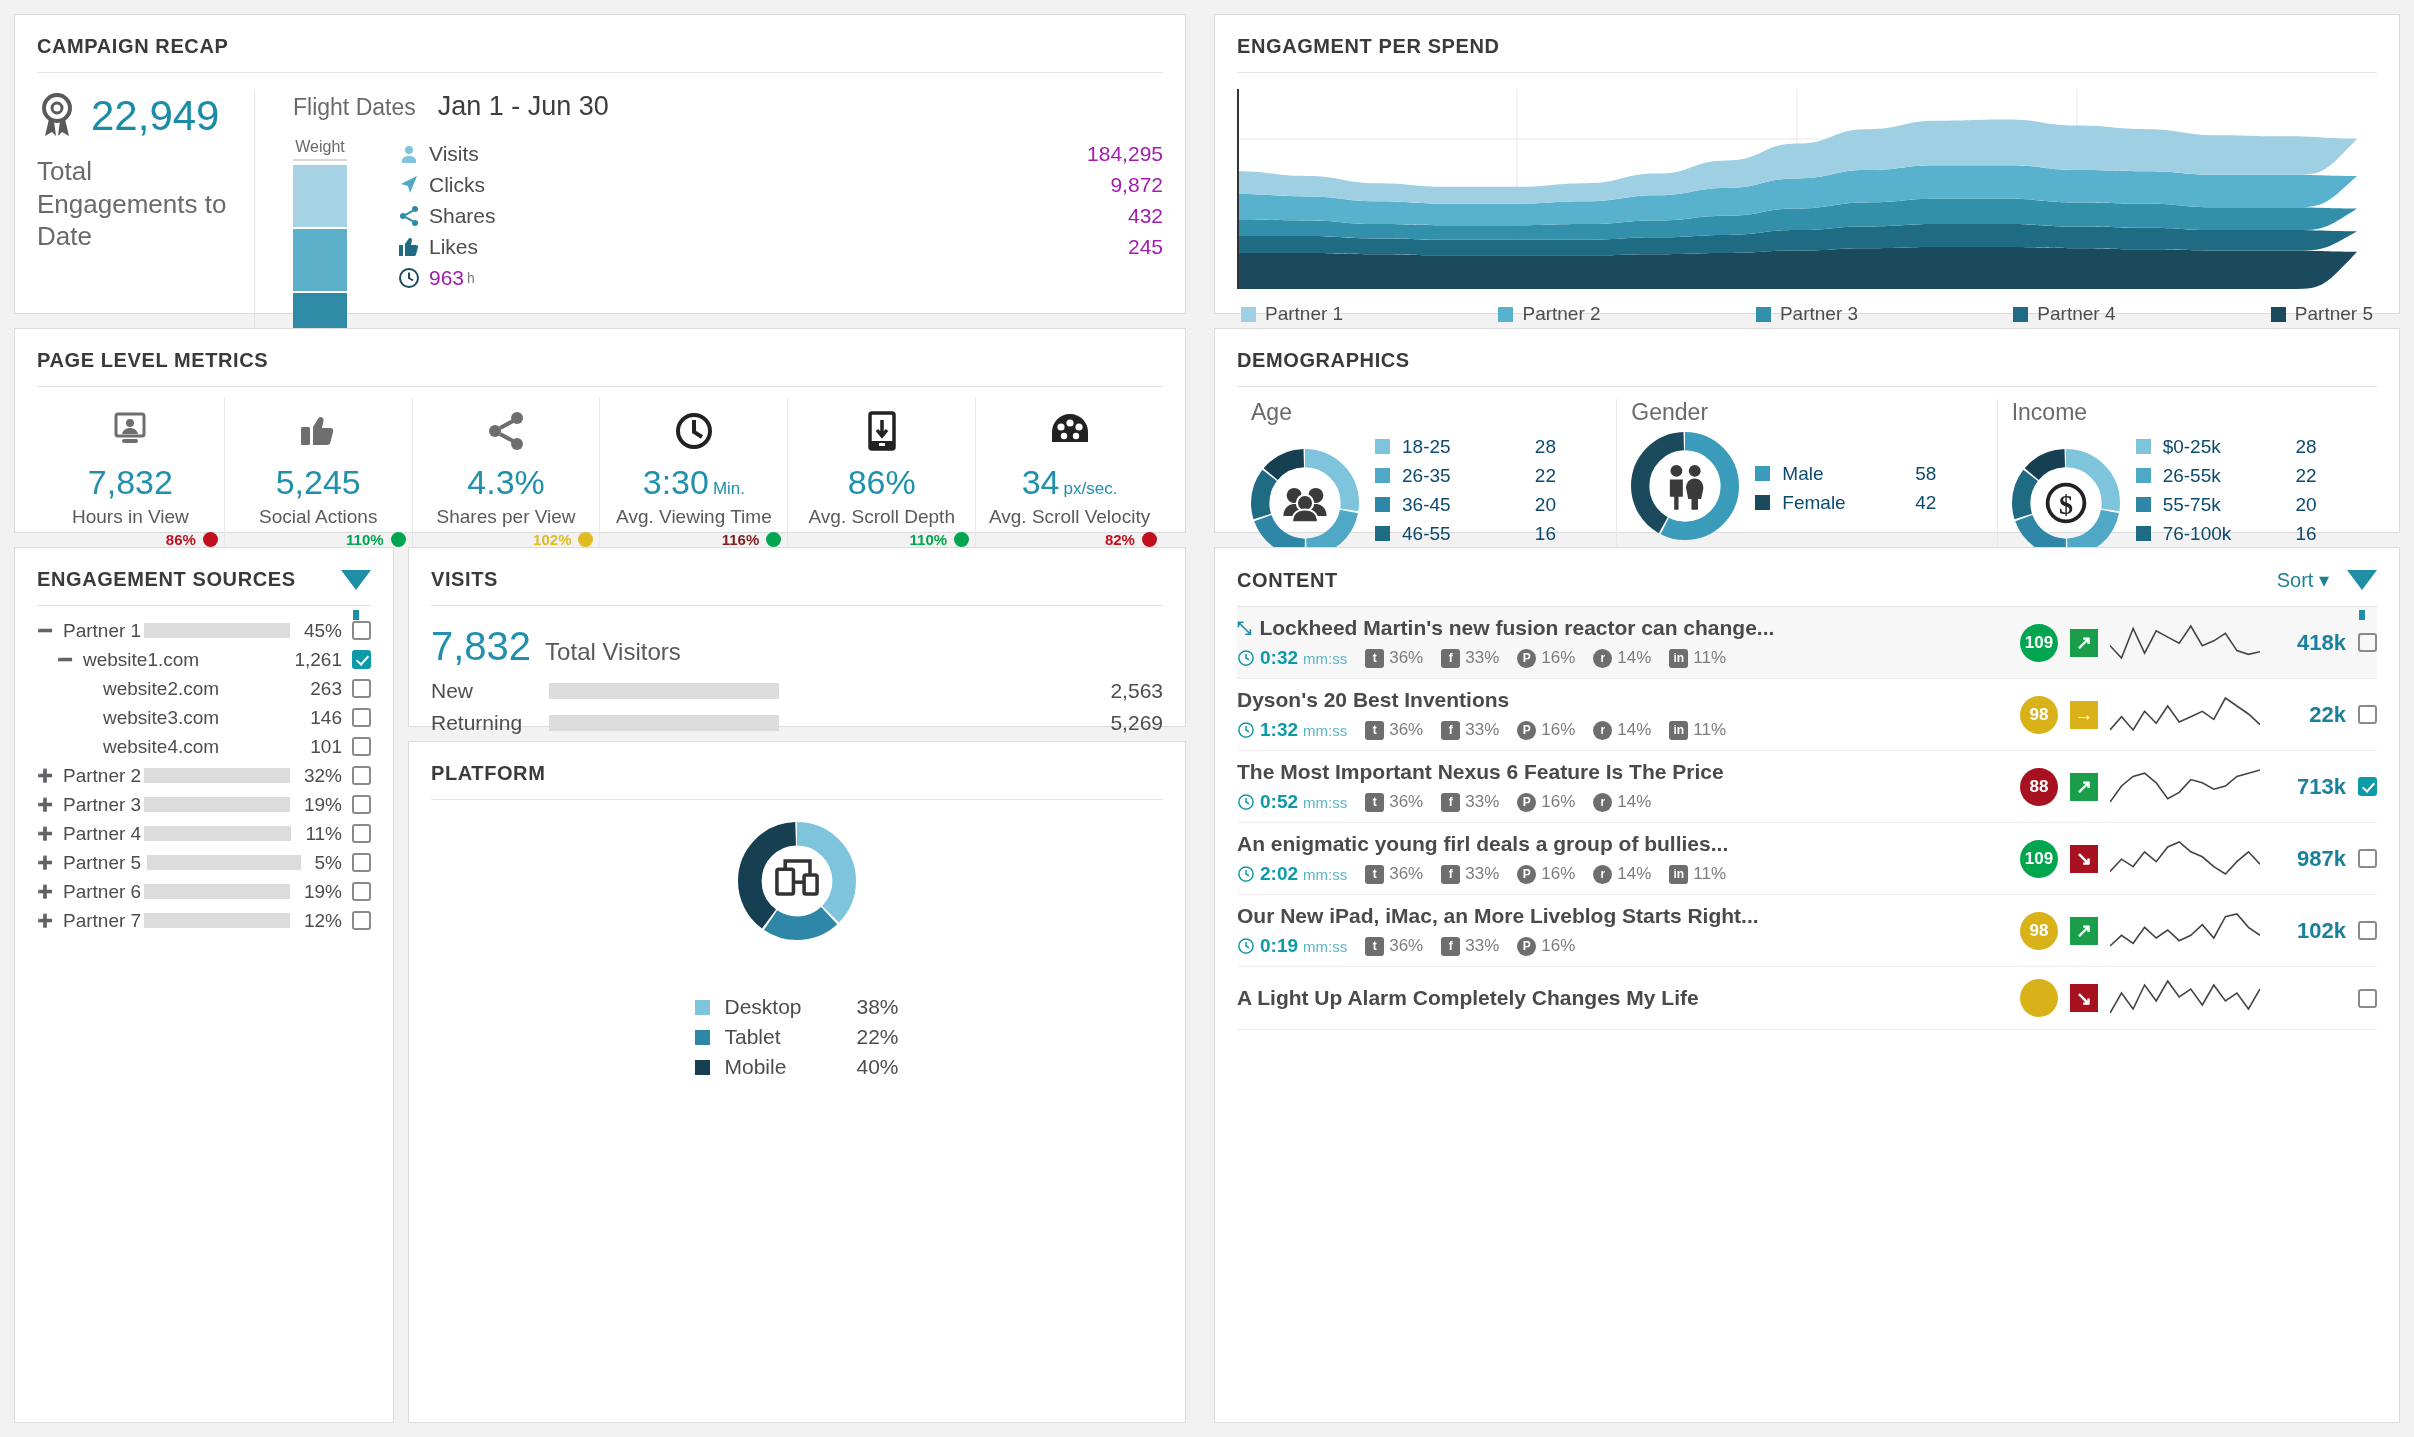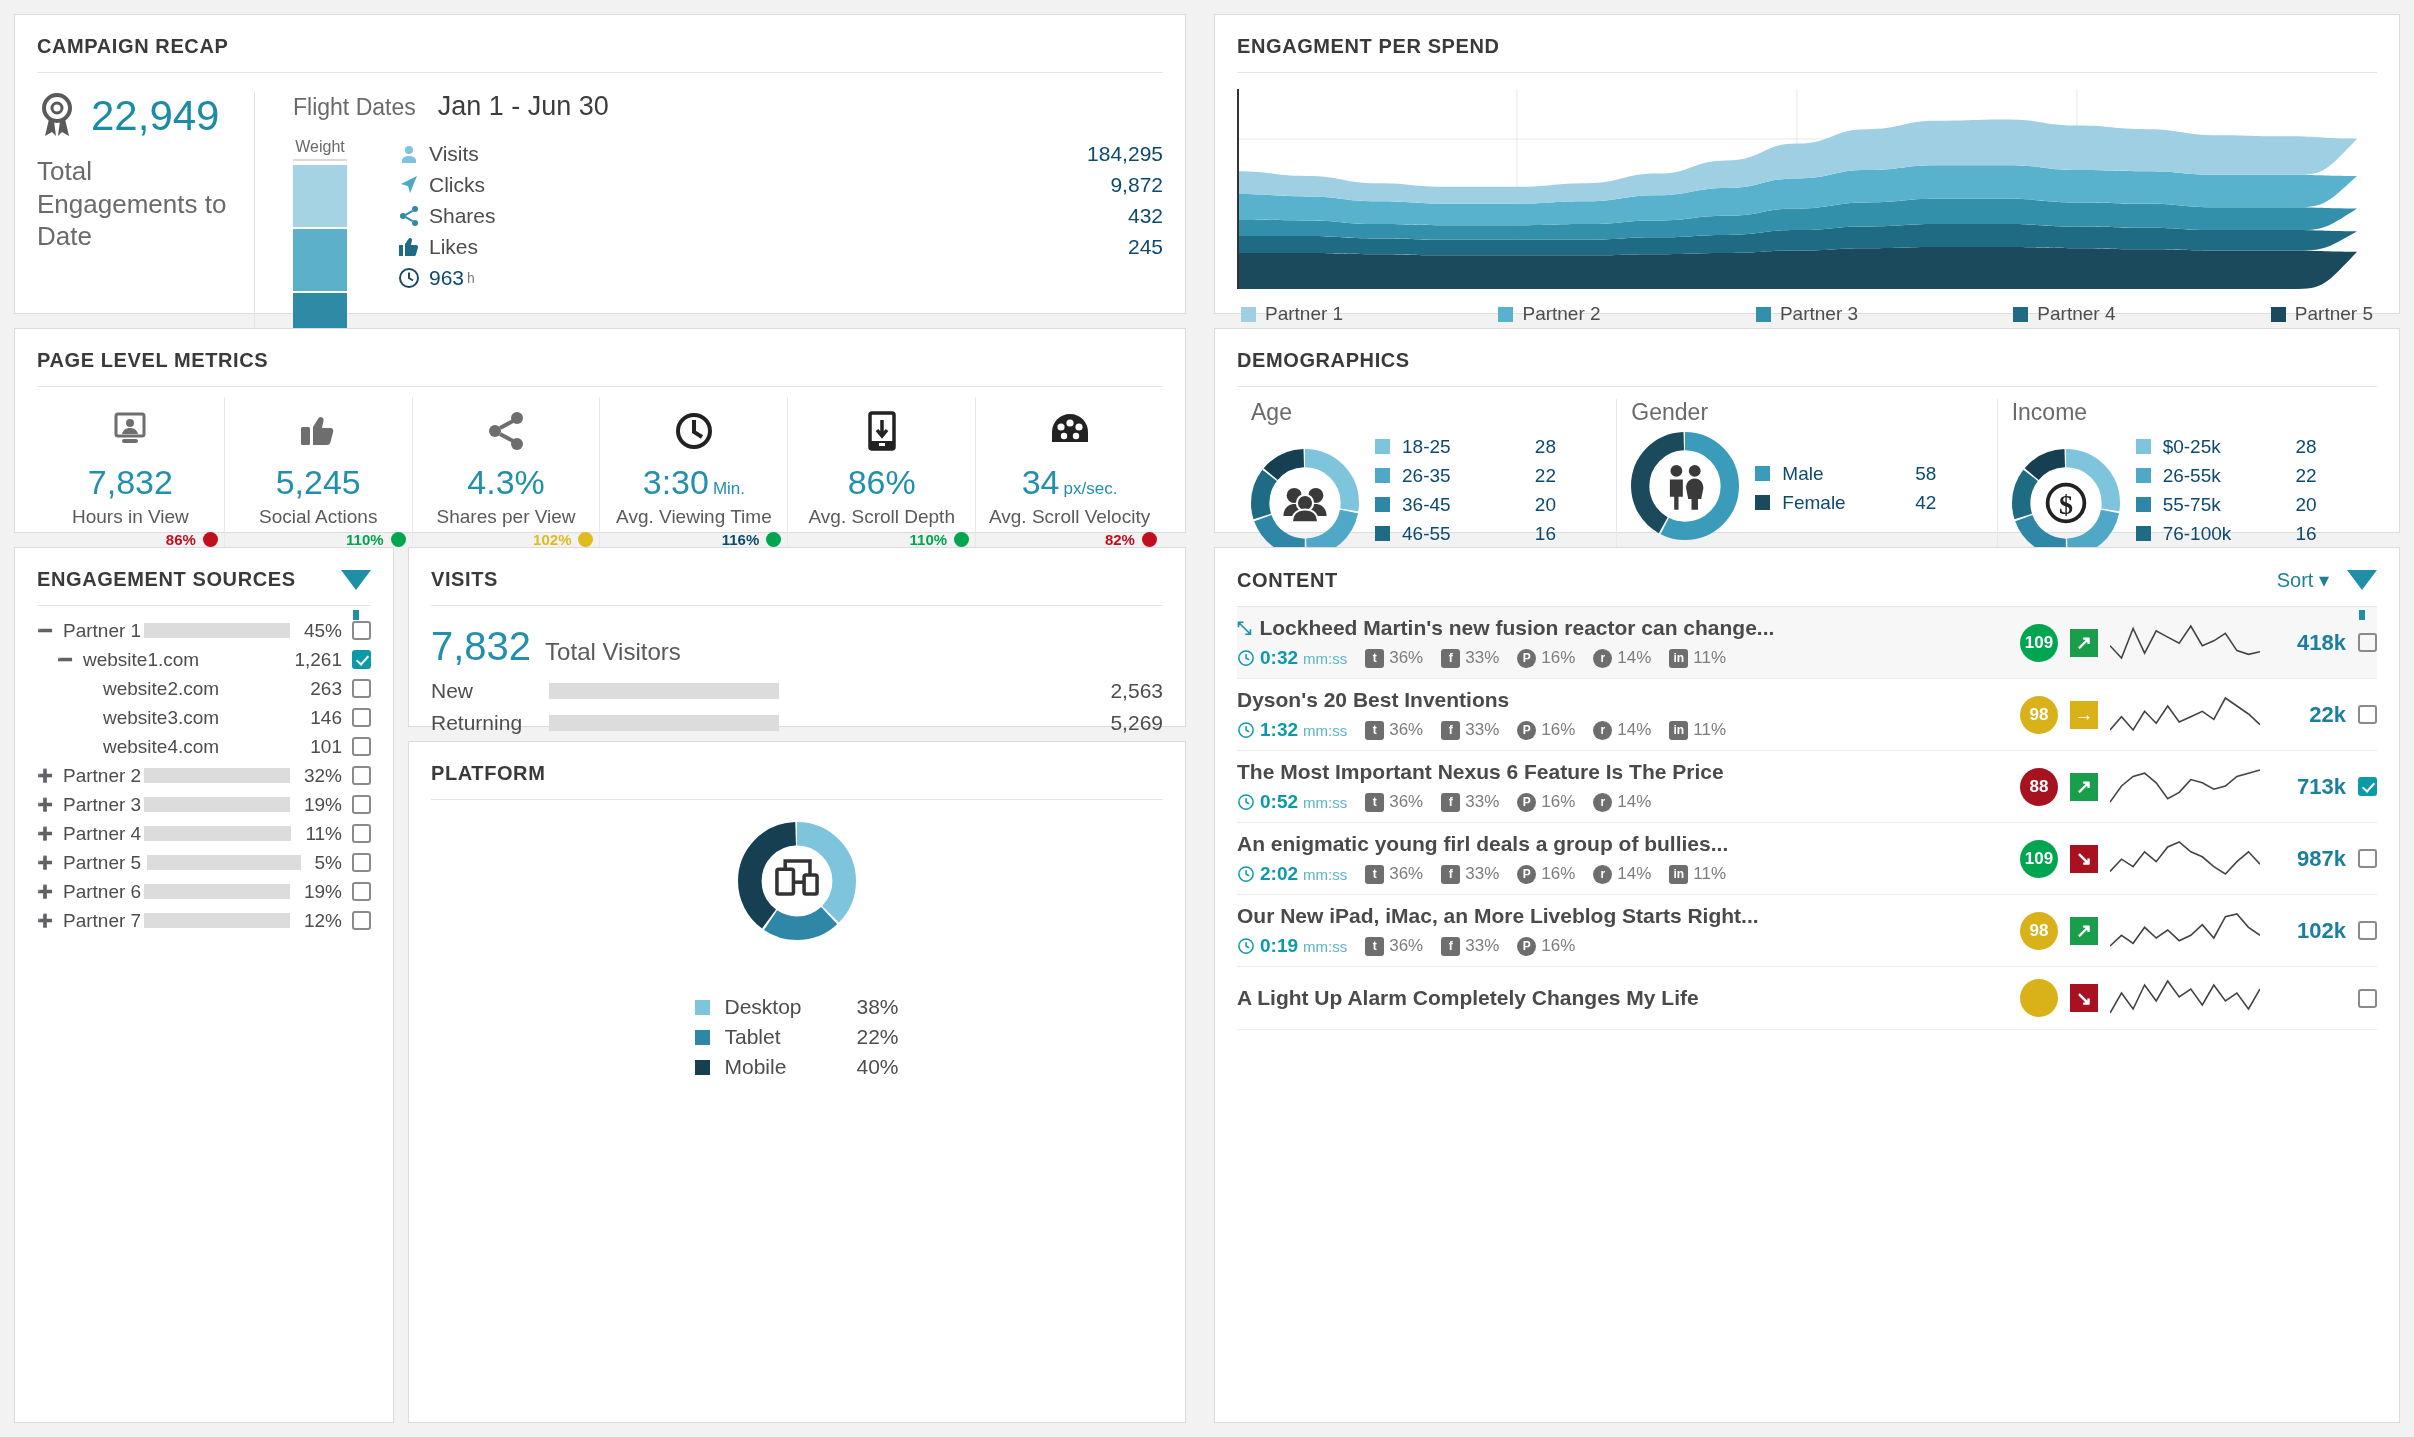--- a/index.html
+++ b/index.html
@@ -28,21 +28,21 @@
   .flight-lab { font-size:23px; color:#6a6a6a; }
   .flight-val { font-size:27px; color:#3d3d3d; }
   .wbox { display:flex; gap:42px; margin-top:16px; }
   .weight-col { width:54px; }
   .weight-lab { font-size:16px; color:#6a6a6a; border-bottom:2px solid #d9d9d9; padding-bottom:3px; text-align:center;}
   .wseg { width:100%; }
   .stats { flex:1; }
   .srow { display:flex; align-items:center; height:31px; }
   .sicon { width:40px; display:flex; justify-content:center; }
   .slab { font-size:21px; color:#4d4d4d; flex:1; }
-  .sval { font-size:21px; color:#0c4a6e; }
+  .sval { font-size:21px; color:#a21caf; }
   .sunit{ font-size:14px; color:#7a7a7a; margin-left:3px;}
 
   
   .areawrap { padding-top:16px; }
   .legend { display:flex; justify-content:space-between; padding:10px 4px 0 4px; }
   .lg { display:flex; align-items:center; gap:9px; font-size:19px; color:#4d4d4d; }
   .sw { width:15px; height:15px; display:inline-block; }
 
   
   .metrics { display:flex; padding-top:10px; }
@@ -277,21 +277,21 @@
                 <circle cx="23" cy="21" r="16" fill="none" stroke="#222" stroke-width="4"></circle>
                 <path d="M23 10v12l8 5" stroke="#222" stroke-width="4" fill="none"></path>
               </svg>
             </div>
             <div style="display: flex; align-items: baseline;">
               <span class="m-val">3:30</span>
               <span class="m-unit">Min.</span>
             </div>
             <div class="m-lab">Avg. Viewing Time</div>
             <div class="m-foot">
-              <span style="color: #0c4a6e;">116%</span>
+              <span style="color: #7f1d1d;">116%</span>
               <span class="dot" style="background: rgb(0, 165, 80);"></span>
             </div>
           </div>
           <div class="metric">
             <div class="m-ico">
               <svg width="46" height="44" viewBox="0 0 46 44" fill="#6e6e6e">
                 <rect x="11" y="3" width="24" height="36" rx="2" fill="none" stroke="#222" stroke-width="3.5"></rect>
                 <path d="M23 10v14M18 20l5 6 5-6" stroke="#222" stroke-width="3.5" fill="none"></path>
                 <rect x="11" y="31" width="24" height="8" fill="#222"></rect>
                 <rect x="20" y="33" width="6" height="3" fill="#fff"></rect>

